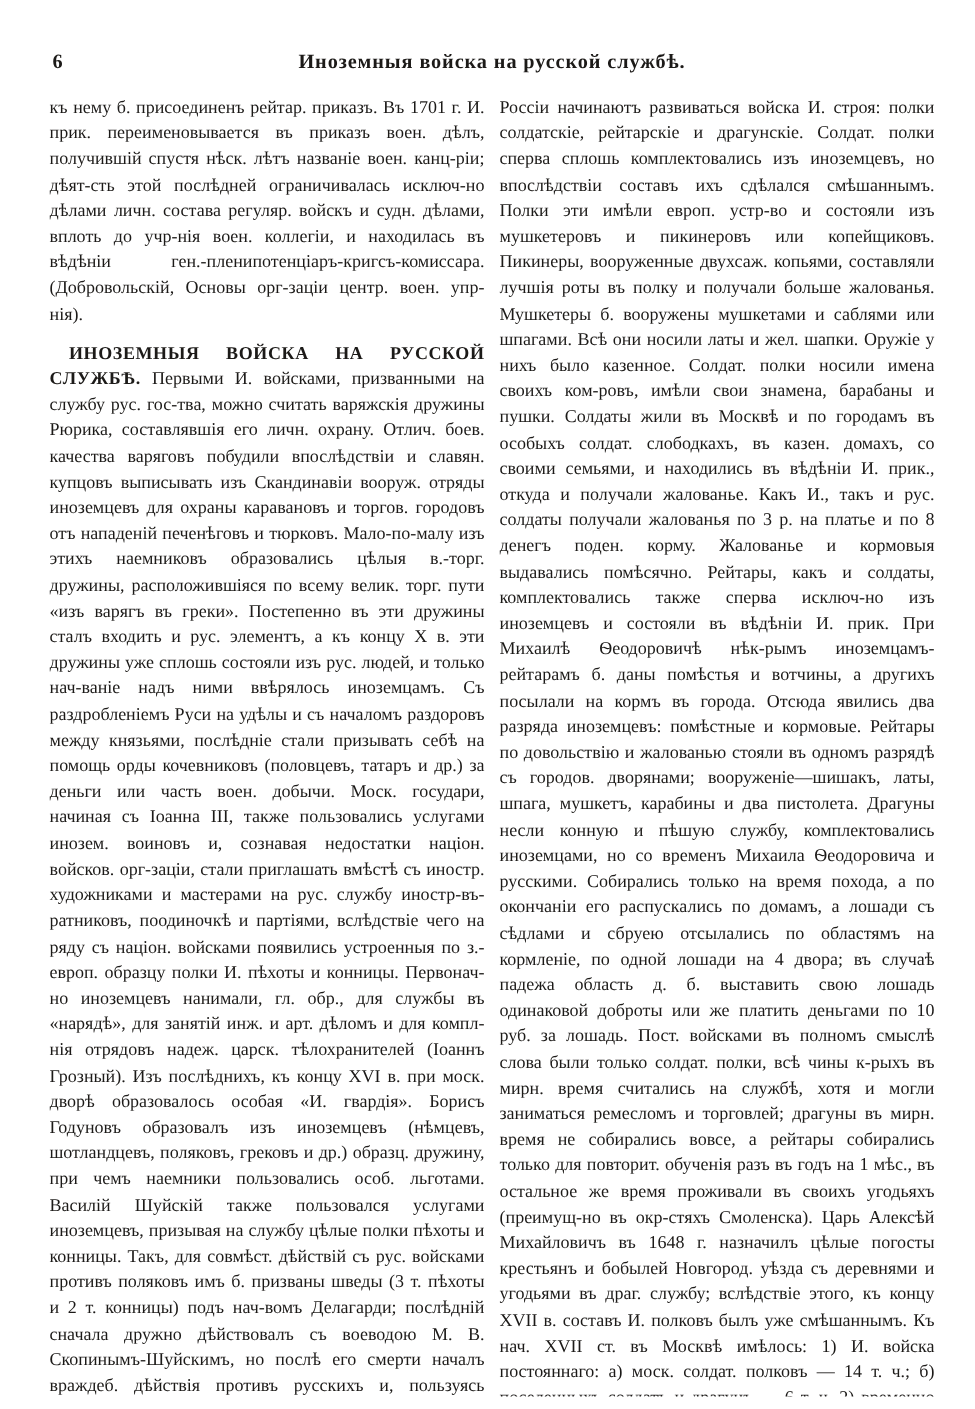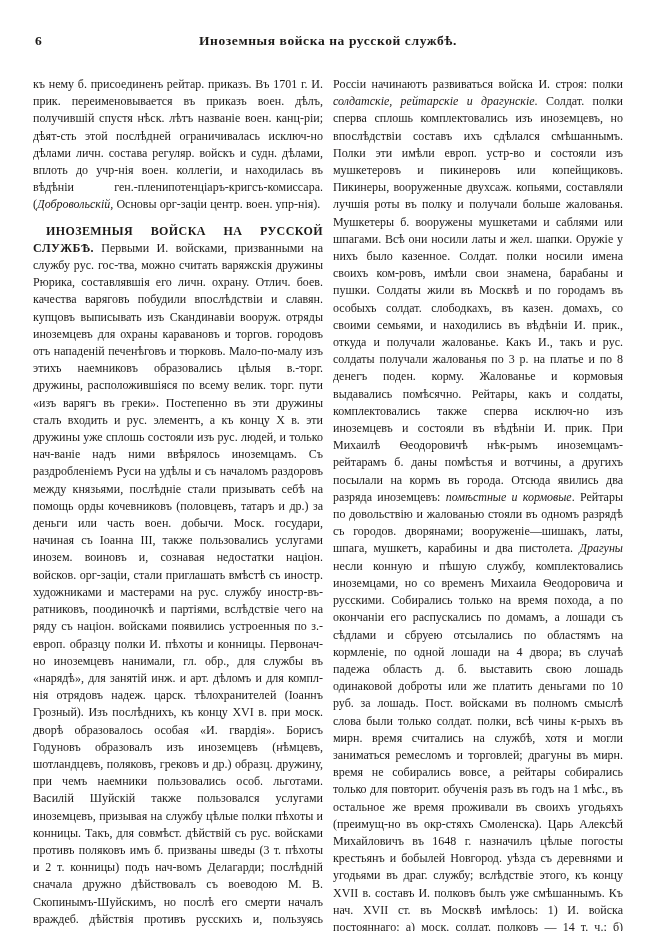--- a/index.html
+++ b/index.html
@@ -44,34 +44,33 @@
     overflow: hidden;
   }
   .col {
     width: 290px;
     flex: 0 0 290px;
     text-align: justify;
     font-size: 12px;
     line-height: 17.2px;
     overflow: hidden;
     hyphens: auto;
-    margin-top: 13px;
   }
   .col p {
     margin: 0;
     word-spacing: 0.2px;
   }
   .col p.indent {
     text-indent: 13px;
   }
   .col p.space-before {
     margin-top: 9px;
   }
   .seg-bold   { font-weight: bold; letter-spacing: 0.4px; }
-  .seg-italic { font-style: italic; }
+  .seg-italic { }
   .seg-normal { }
 </style>
 </head>
 <body>
 
 <div class="page">
   <div class="page-header">
     <span class="page-number">6</span>
     <div class="running-title">Иноземныя войска на русской службѣ.</div>
   </div>

